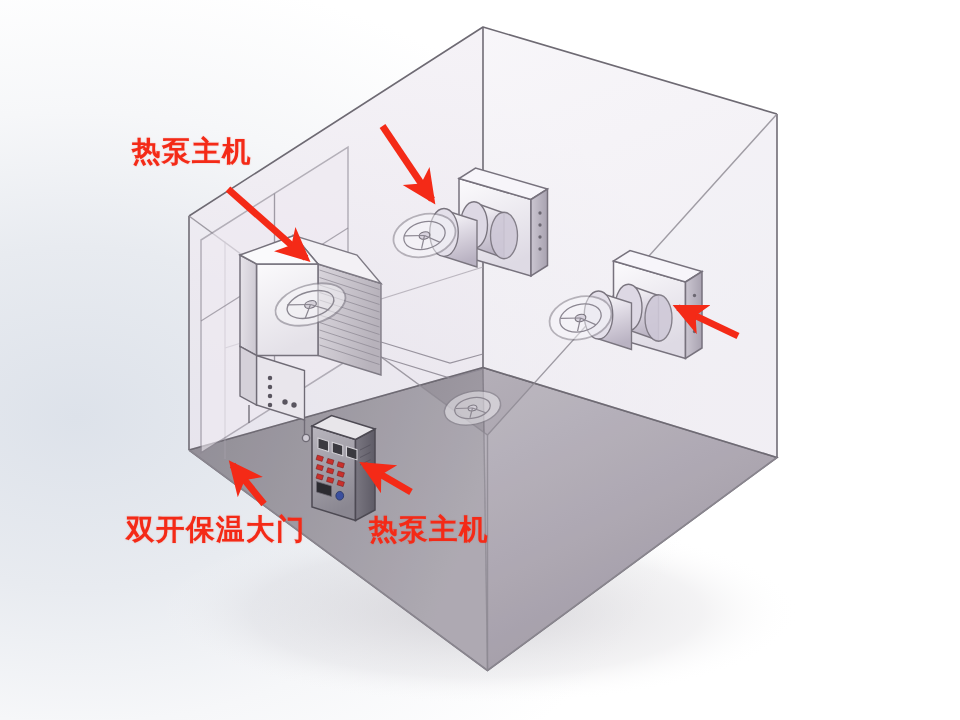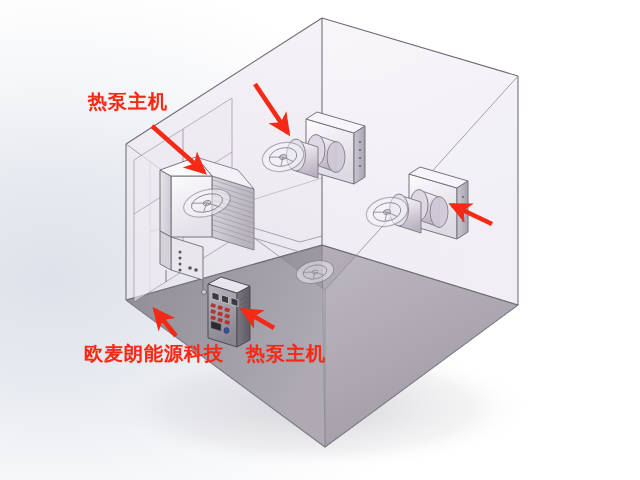--- a/index.html
+++ b/index.html
@@ -342,17 +342,17 @@
       <g stroke="#f42a17" stroke-width="4.6" fill="none" stroke-linecap="butt" marker-end="url(#ah)">
         <line x1="152" y1="126" x2="204" y2="172"></line>
         <line x1="255" y1="84" x2="288" y2="133"></line>
         <line x1="492" y1="224" x2="452" y2="205"></line>
         <line x1="176" y1="336" x2="155" y2="310"></line>
         <line x1="274" y1="328" x2="243" y2="310"></line>
       </g>
     </svg>
 
     <div class="lbl" style="left:88px;top:92px;">热泵主机</div>
-    <div class="lbl" style="left:84px;top:344px;">欧麦朗能源科技</div>
+    <div class="lbl" style="left:84px;top:344px;">双开保温大门</div>
     <div class="lbl" style="left:246px;top:344px;">热泵主机</div>
 
   </div>
 </div>
 
 </body></html>

